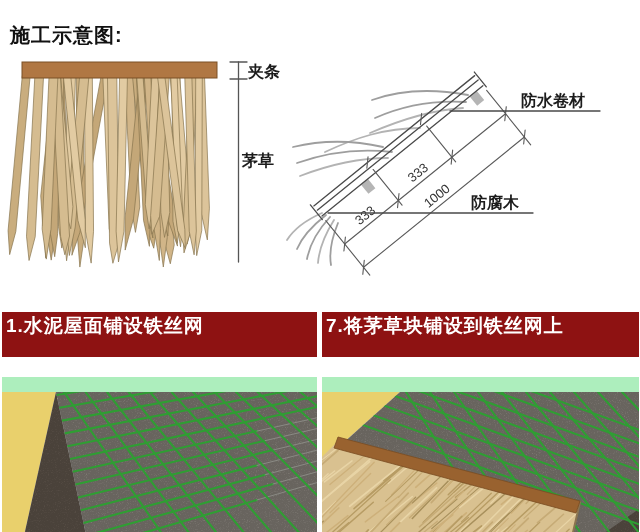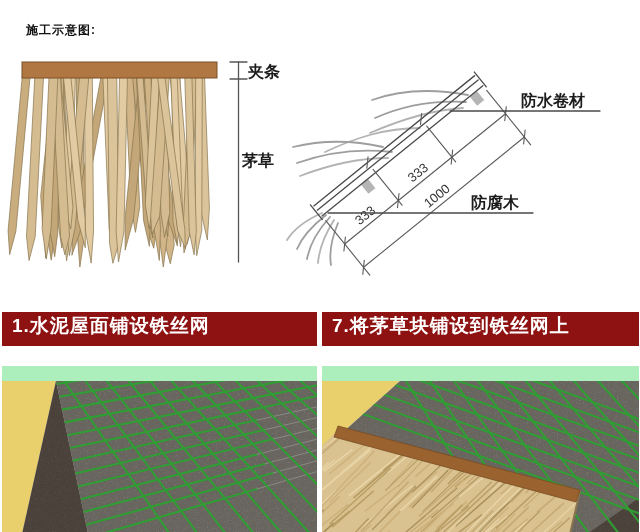--- a/index.html
+++ b/index.html
@@ -1,25 +1,25 @@
 <!DOCTYPE html>
 <html><head>
 <meta charset="utf-8">
 <style>
   html,body{margin:0;padding:0;background:#ffffff;}
   .stage{position:relative;width:640px;height:532px;background:#ffffff;overflow:hidden;
          font-family:"Liberation Sans","DejaVu Sans",sans-serif;}
-  .title{position:absolute;left:26px;top:22px;font-size:12px;font-weight:bold;color:#111;
+  .title{position:absolute;left:10px;top:22px;font-size:20px;font-weight:bold;color:#111;
          letter-spacing:1px;}
   .top-svg{position:absolute;left:0;top:0;}
   .panel{position:absolute;top:312px;}
   .panel-left{left:2px;width:315px;}
   .panel-right{left:322px;width:317px;}
-  .panel-header{height:34px;background:#8e1212;color:#ffffff;font-weight:bold;font-size:19px;
-                line-height:28px;padding-left:10px;letter-spacing:1px;margin-bottom:20px;
+  .panel-header{height:45px;background:#8e1212;color:#ffffff;font-weight:bold;font-size:19px;
+                line-height:28px;padding-left:4px;letter-spacing:1px;margin-bottom:20px;
                 box-sizing:border-box;}
   .panel-img{display:block;}
   .lbl{font-size:16px;font-weight:600;fill:#1c1c1c;}
   .dim{font-size:13px;fill:#333;}
   svg line, svg path.ln{stroke-linecap:round;}
 </style>
 </head>
 <body>
 
 <div class="stage">

